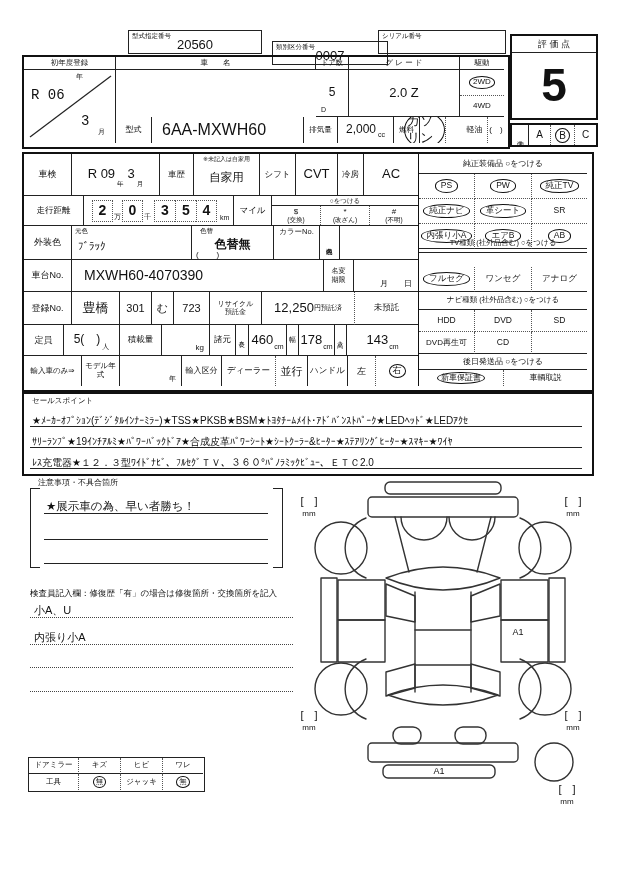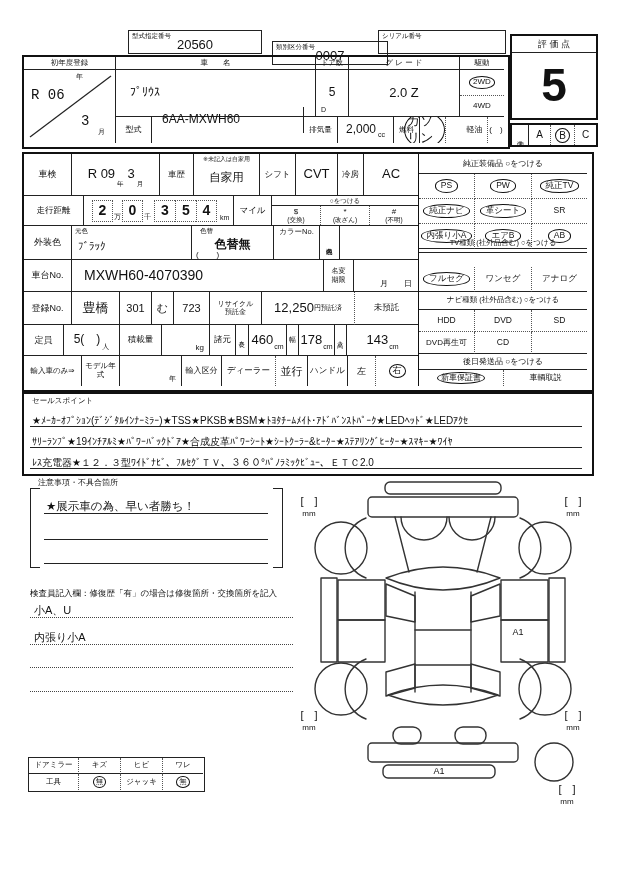--- a/index.html
+++ b/index.html
@@ -71,37 +71,34 @@
 
     <div class="x br" style="left:0;top:13px;width:92px;height:73px;font-family:Liberation Mono, monospace;">
       <svg style="position:absolute;left:0;top:0;" width="92" height="73" viewBox="0 0 92 73">
           <line x1="6" y1="67" x2="87" y2="6" stroke="#222" stroke-width="1.2"></line>
         </svg>
       <span style="position:absolute;left:52px;top:3px;font-size:7px;">年</span>
       <span style="position:absolute;left:7px;top:17px;font-size:14px;">R 06</span>
       <span style="position:absolute;left:57px;top:43px;font-size:14px;">3</span>
       <span style="position:absolute;left:74px;top:58px;font-size:7px;">月</span>
     </div>
-    <div class="x br bb js" style="left:92px;top:13px;width:200px;height:47px;font-size:12px;padding-left:14px;">
-        <span>ﾌﾟﾘｳｽ</span>
-      </div>
     <div class="x br bb" style="left:292px;top:13px;width:33px;height:47px;font-size:12px;">
       <span>5</span>
       <span style="position:absolute;left:5px;bottom:2px;font-size:7px;">D</span>
     </div>
     <div class="x br bb" style="left:325px;top:13px;width:111px;height:47px;font-size:13px;">2.0 Z</div>
     <div class="x db" style="left:436px;top:13px;width:44px;height:26px;font-size:8px;">
         <span class="circ" style="padding:0 3px;">2WD</span>
       </div>
     <div class="x bb" style="left:436px;top:39px;width:44px;height:21px;font-size:8px;">
         <span>4WD</span>
       </div>
 
     <div class="x br" style="left:92px;top:60px;width:36px;height:26px;font-size:8px;">型式</div>
-    <div class="x br js" style="left:128px;top:50px;width:152px;height:26px;font-size:12px;padding-left:10px;">
+    <div class="x br js" style="left:128px;top:60px;width:152px;height:26px;font-size:16px;padding-left:10px;">
         <span>6AA-MXWH60</span>
       </div>
     <div class="x br" style="left:280px;top:60px;width:34px;height:26px;font-size:7.5px;">排気量</div>
     <div class="x br" style="left:314px;top:60px;width:56px;height:26px;">
       <span style="font-size:12px;">2,000</span>
       <span style="font-size:7px;align-self:flex-end;margin:0 0 4px 2px;">cc</span>
     </div>
     <div class="x br" style="left:370px;top:60px;width:26px;height:26px;font-size:7.5px;">燃料</div>
     <div class="x dr" style="left:380px;top:60px;width:42px;height:26px;font-size:13px;">
         <span class="circ" style="padding:0 2px;">ガソリン</span>

